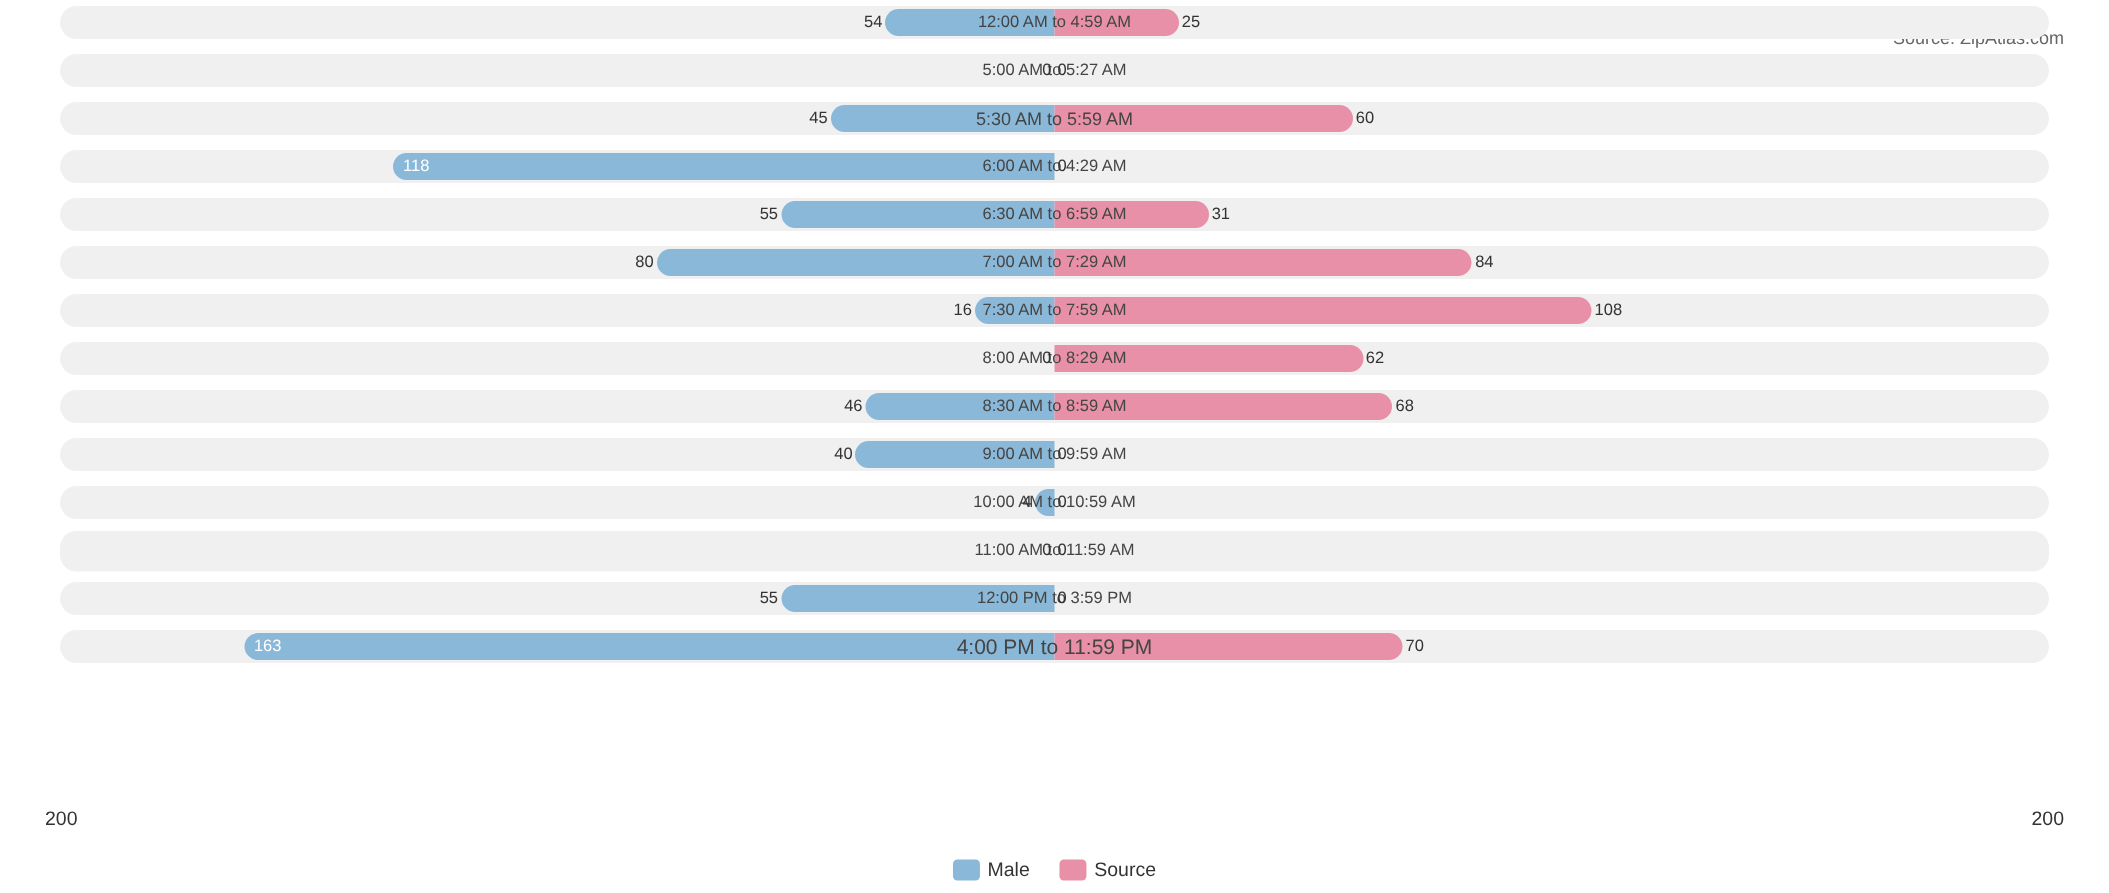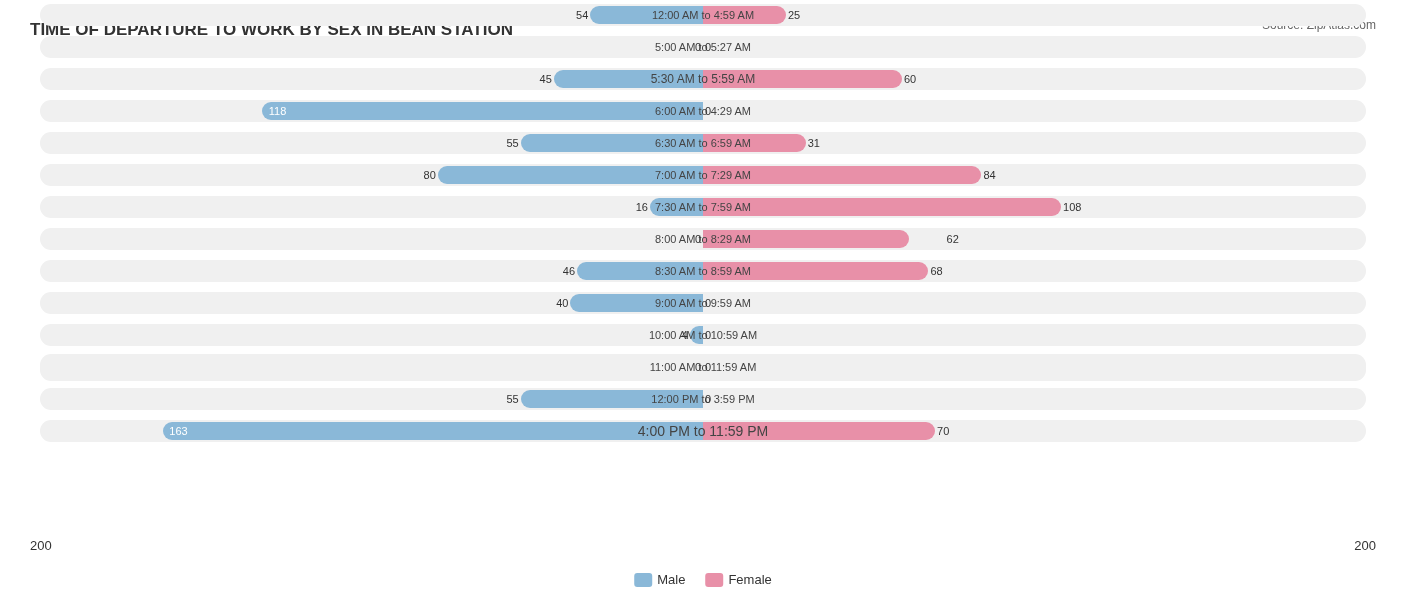--- a/index.html
+++ b/index.html
@@ -55,21 +55,20 @@
       top: 0;
       left: 40px;
       right: 40px;
       bottom: 55px;
     }
   </style>
 </head>
 <body>
 
 <div class="chart-container">
-  <div class="chart-title">TIME OF DEPARTURE TO WORK BY SEX IN BEAN STATION</div>
   <div class="chart-source">Source: ZipAtlas.com</div>
 
   <div class="rows-wrapper" id="rows-wrapper">
 
   <div style="display: flex; align-items: center; height: 30px; margin-bottom: 2px;">
         <div style="flex: 1 1 0%; height: 22px; background: rgb(240, 240, 240); border-radius: 11px; position: relative; display: flex; align-items: center;">
           <div style="position: absolute; right: 50%; top: 2px; height: 18px; border-radius: 9px 0px 0px 9px; background: rgb(138, 184, 216); width: 8.5%;"></div>
           <div style="position: absolute; left: 50%; top: 2px; height: 18px; border-radius: 0px 9px 9px 0px; background: rgb(232, 144, 168); width: 6.25%;"></div>
           <div style="position: absolute; left: 50%; transform: translateX(-50%); font-size: 11px; color: rgb(68, 68, 68); white-space: nowrap; z-index: 10; background: transparent; pointer-events: none;">12:00 AM to 4:59 AM</div>
           <div style="position: absolute; right: calc(58.5% + 2px); font-size: 11px; color: rgb(51, 51, 51); white-space: nowrap; z-index: 11;">54</div>
@@ -125,21 +124,21 @@
           <div style="position: absolute; left: 50%; transform: translateX(-50%); font-size: 11px; color: rgb(68, 68, 68); white-space: nowrap; z-index: 10; background: transparent; pointer-events: none;">7:30 AM to 7:59 AM</div>
           <div style="position: absolute; right: calc(54% + 2px); font-size: 11px; color: rgb(51, 51, 51); white-space: nowrap; z-index: 11;">16</div>
           <div style="position: absolute; left: calc(77% + 2px); font-size: 11px; color: rgb(51, 51, 51); white-space: nowrap; z-index: 11;">108</div>
         </div>
       </div>
       <div style="display: flex; align-items: center; height: 30px; margin-bottom: 2px;">
         <div style="flex: 1 1 0%; height: 22px; background: rgb(240, 240, 240); border-radius: 11px; position: relative; display: flex; align-items: center;">
           <div style="position: absolute; left: 50%; top: 2px; height: 18px; border-radius: 0px 9px 9px 0px; background: rgb(232, 144, 168); width: 15.5%;"></div>
           <div style="position: absolute; left: 50%; transform: translateX(-50%); font-size: 11px; color: rgb(68, 68, 68); white-space: nowrap; z-index: 10; background: transparent; pointer-events: none;">8:00 AM to 8:29 AM</div>
           <div style="position: absolute; right: calc(50% + 2px); font-size: 11px; color: rgb(51, 51, 51); white-space: nowrap; z-index: 11;">0</div>
-          <div style="position: absolute; left: calc(65.5% + 2px); font-size: 11px; color: rgb(51, 51, 51); white-space: nowrap; z-index: 11; padding-left: 36px;">62</div>
+          <div style="position: absolute; left: calc(65.5% + 2px); font-size: 11px; color: rgb(51, 51, 51); white-space: nowrap; z-index: 11;">62</div>
         </div>
       </div>
       <div style="display: flex; align-items: center; height: 30px; margin-bottom: 2px;">
         <div style="flex: 1 1 0%; height: 22px; background: rgb(240, 240, 240); border-radius: 11px; position: relative; display: flex; align-items: center;">
           <div style="position: absolute; right: 50%; top: 2px; height: 18px; border-radius: 9px 0px 0px 9px; background: rgb(138, 184, 216); width: 9.5%;"></div>
           <div style="position: absolute; left: 50%; top: 2px; height: 18px; border-radius: 0px 9px 9px 0px; background: rgb(232, 144, 168); width: 17%;"></div>
           <div style="position: absolute; left: 50%; transform: translateX(-50%); font-size: 11px; color: rgb(68, 68, 68); white-space: nowrap; z-index: 10; background: transparent; pointer-events: none;">8:30 AM to 8:59 AM</div>
           <div style="position: absolute; right: calc(59.5% + 2px); font-size: 11px; color: rgb(51, 51, 51); white-space: nowrap; z-index: 11;">46</div>
           <div style="position: absolute; left: calc(67% + 2px); font-size: 11px; color: rgb(51, 51, 51); white-space: nowrap; z-index: 11;">68</div>
         </div>
@@ -189,16 +188,16 @@
   <div style="position:absolute; bottom: 42px; left: 30px; font-size:13px; color:#333;">200</div>
   <div style="position:absolute; bottom: 42px; right: 30px; font-size:13px; color:#333;">200</div>
 
   <div class="legend">
     <div class="legend-item">
       <div class="legend-color" style="background:#8ab8d8;"></div>
       <span>Male</span>
     </div>
     <div class="legend-item">
       <div class="legend-color" style="background:#e890a8;"></div>
-      <span>Female</span>
+      <span>Source</span>
     </div>
   </div>
 </div>
 
 </body></html>

